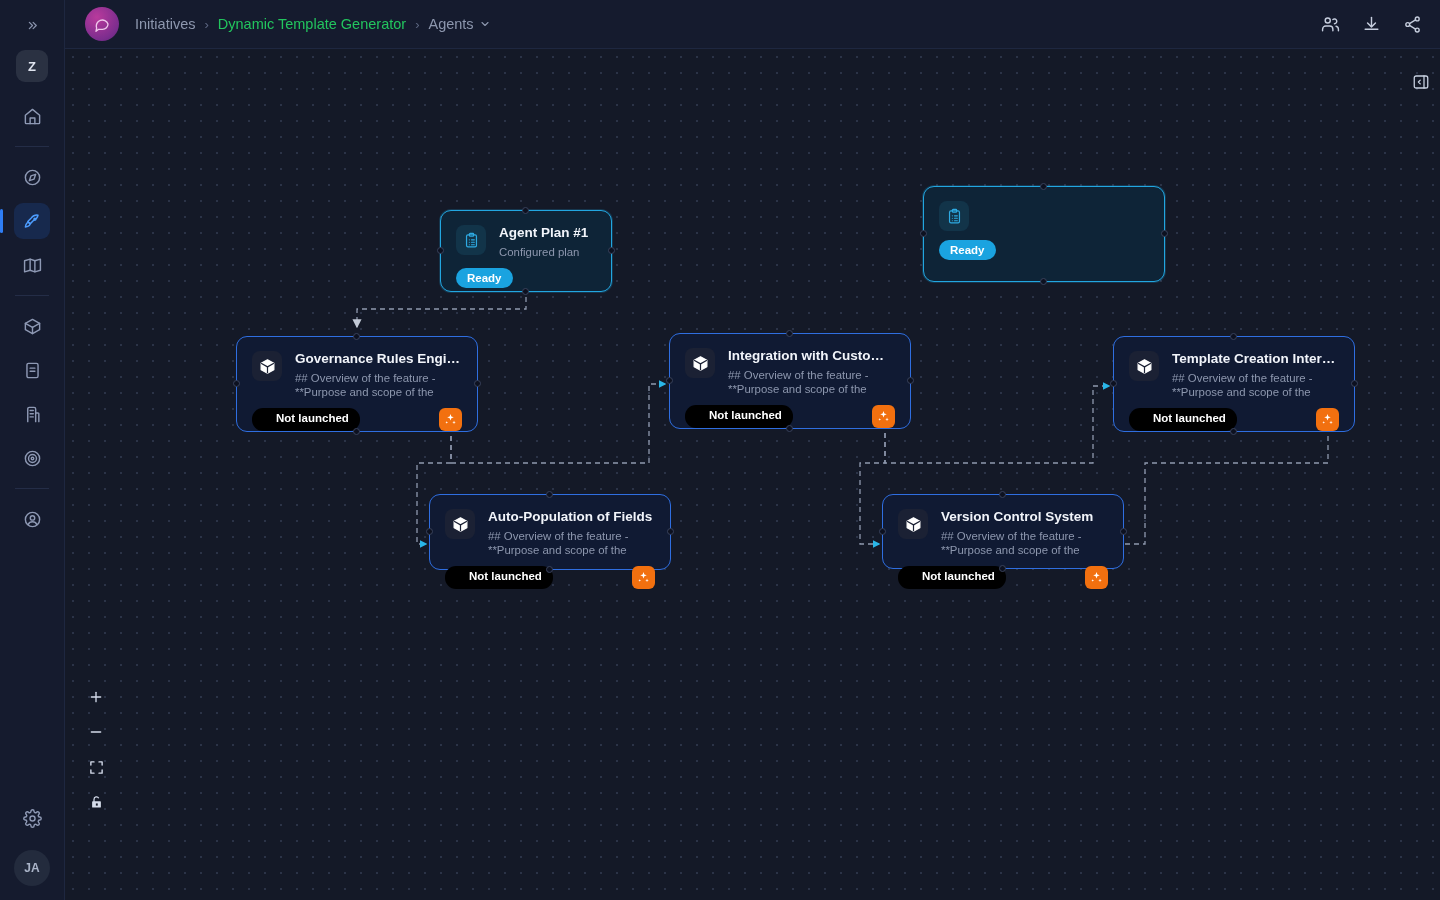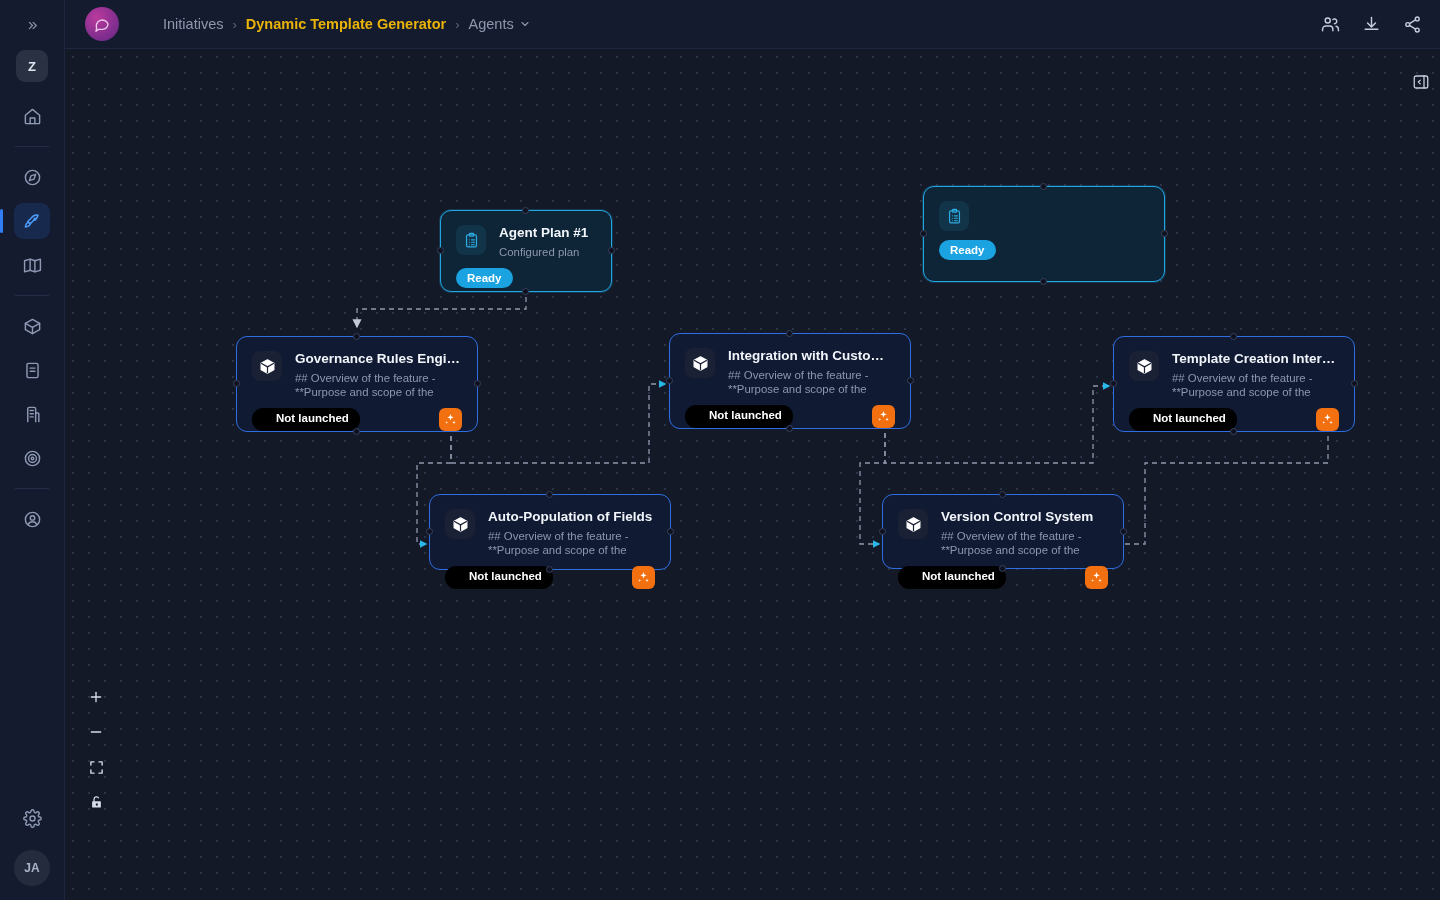--- a/index.html
+++ b/index.html
@@ -58,22 +58,22 @@
     display: flex; align-items: center; padding: 0 18px 0 20px;
     position: relative; z-index: 4;
   }
   .brand-logo {
     width: 34px; height: 34px; border-radius: 50%;
     background: radial-gradient(circle at 35% 30%, #b93a9c, #7b2d8e 70%, #5b2570);
     display: flex; align-items: center; justify-content: center;
     margin-right: 16px; cursor: pointer;
   }
   .crumbs { display: flex; align-items: center; gap: 9px; font-size: 14.5px; }
-  .crumb-muted { color: #8d97ae; cursor: pointer; margin-left: 28px; }
-  .crumb-strong { color: #eab308; font-weight: bold; cursor: pointer; }
+  .crumb-muted { color: #8d97ae; cursor: pointer; }
+  .crumb-strong { color: #22c55e; font-weight: normal; cursor: pointer; }
   .crumb-sep { color: #5c6681; font-size: 13px; }
   .crumb-drop { display: flex; align-items: center; gap: 5px; color: #8d97ae; cursor: pointer; }
   .topbar-right { margin-left: auto; display: flex; align-items: center; gap: 22px; }
   .tb-icon { color: #c5cddd; cursor: pointer; display: flex; }
 
   
   #canvas {
     position: absolute; left: 0; top: 49px; right: 0; bottom: 0;
     background-color: #141927;
     background-image: radial-gradient(circle, #2b3347 1px, transparent 1px);

